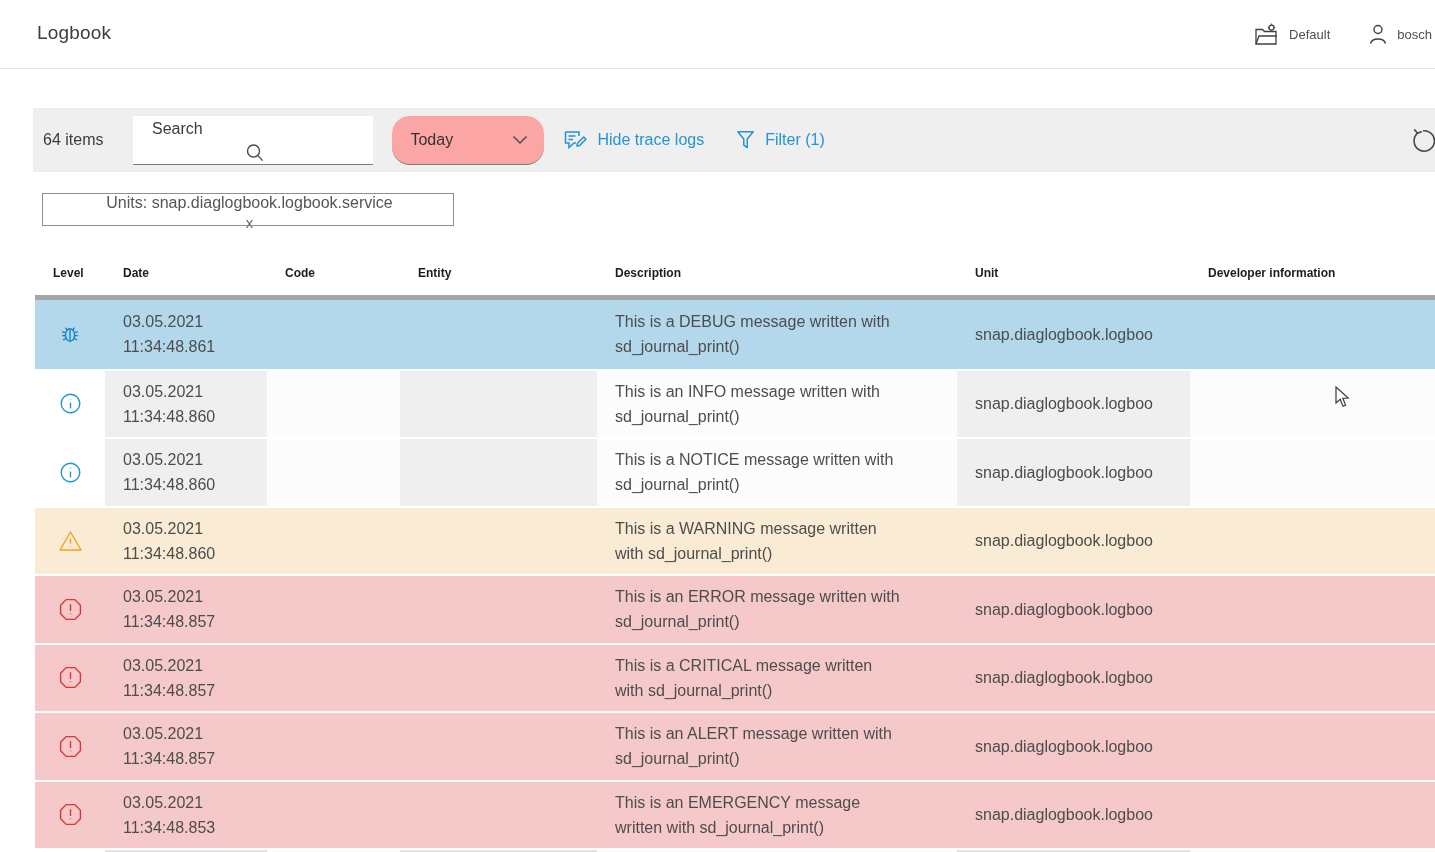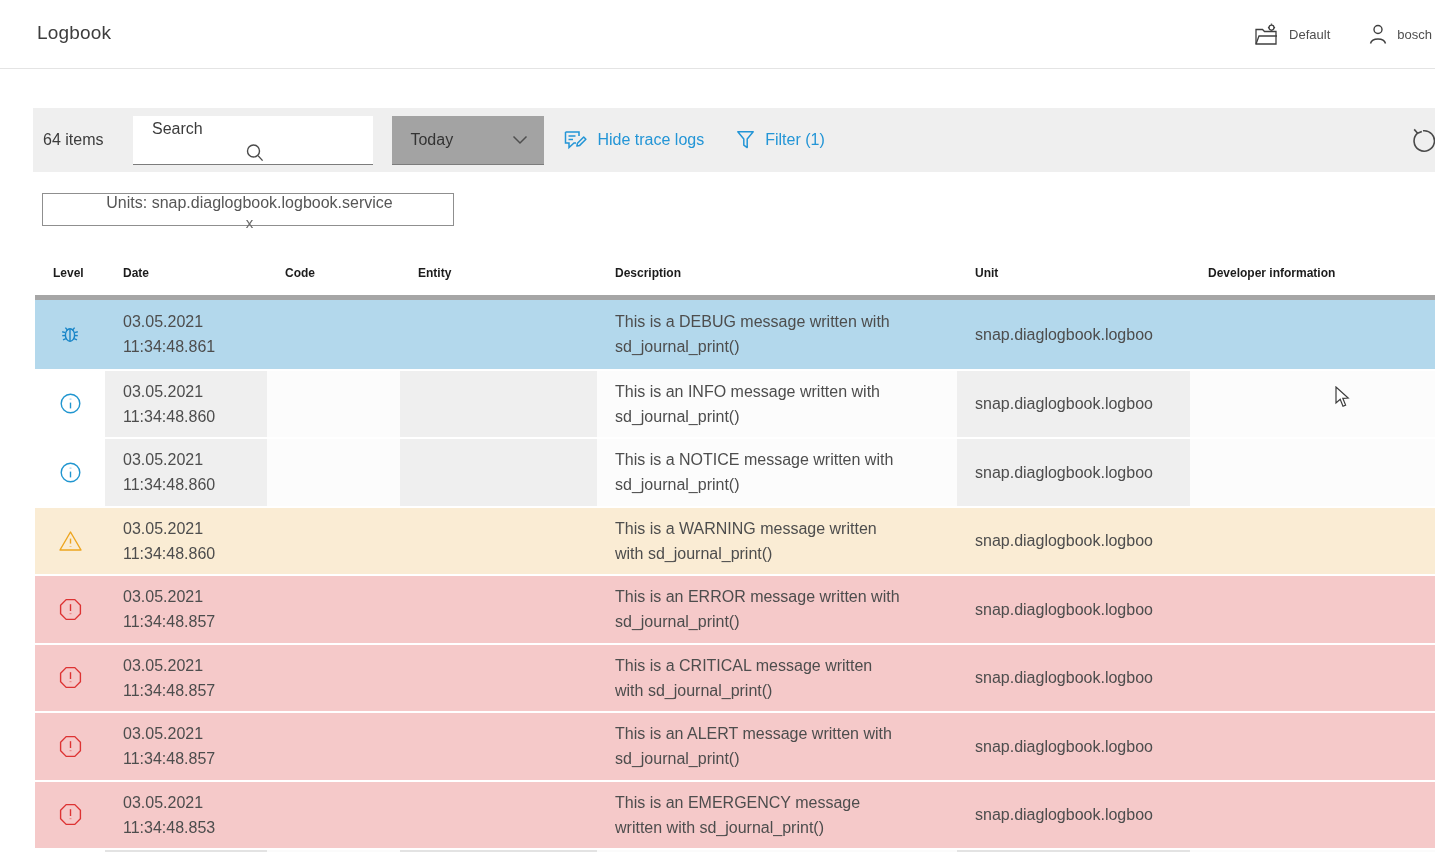--- a/index.html
+++ b/index.html
@@ -15,23 +15,23 @@
   .tb-label{font-size:13px;color:#4f4f4f;}
 
   
   .toolbar{position:absolute;left:33px;right:0;top:108px;height:64px;background:#efefef;display:flex;align-items:center;}
   .items-count{margin-left:10px;font-size:16px;color:#3c3c3c;white-space:nowrap;}
   .search-box{margin-left:30px;width:240px;height:49px;background:#fff;border-bottom:1px solid #7c7c7c;
               display:flex;align-items:center;padding:0 12px 0 16px;box-sizing:border-box;flex-direction:column;}
   .search-box input{border:none;outline:none;background:transparent;flex:1;font-size:16px;color:#333;
                     font-family:"Liberation Sans",sans-serif;}
   .search-box input::placeholder{color:#3b3b3b;opacity:1;}
-  .date-select{margin-left:19px;width:152px;height:49px;background:#a3a3a3;border-bottom:1px solid #7c7c7c;
+  .date-select{margin-left:19px;width:152px;height:49px;background:#fca5a5;border-bottom:1px solid #7c7c7c;
                display:flex;align-items:center;justify-content:space-between;padding:0 16px 0 18px;
-               box-sizing:border-box;cursor:pointer;}
+               box-sizing:border-box;cursor:pointer;border-radius:18px;}
   .date-select .val{font-size:16px;color:#333;}
   .tool-link{display:flex;align-items:center;gap:10px;cursor:pointer;font-size:16px;color:#2395d6;white-space:nowrap;}
   .link-hide{margin-left:20px;}
   .link-filter{margin-left:32px;}
   .reset-btn{position:absolute;left:1408px;top:126px;cursor:pointer;}
 
   
   .chip{position:absolute;left:42px;top:193px;height:33px;width:412px;box-sizing:border-box;
         border:1px solid #8f8f8f;background:#fff;display:flex;align-items:center;
         padding:0 15px 0 18px;flex-direction:column;}

